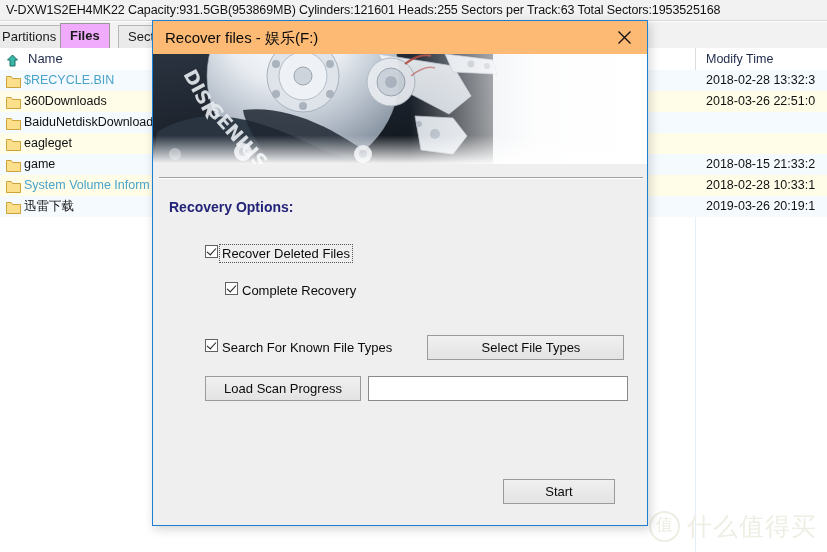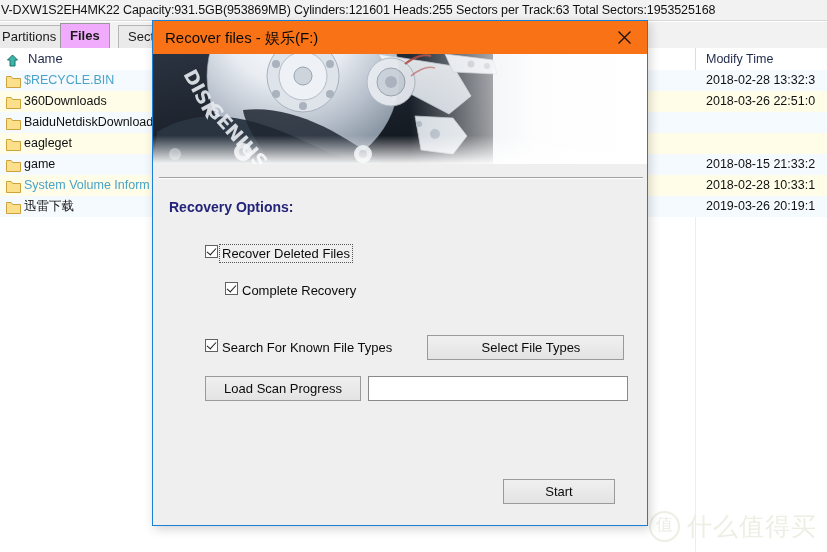--- a/index.html
+++ b/index.html
@@ -17,21 +17,21 @@
 
   
   .app-info-bar {
     position: absolute; left: 0; top: 0; width: 827px; height: 21px;
     background: #f2f2f2;
     border-bottom: 1px solid #d8d8d8;
     font-size: 12.5px;
     color: #111;
     white-space: nowrap;
     line-height: 21px;
-    padding-left: 1px;
+    padding-left: 6px;
     box-sizing: border-box;
     letter-spacing: -0.1px;
   }
 
   .tabstrip {
     position: absolute; left: 0; top: 22px; width: 827px; height: 26px;
     background: #f2f2f2;
     border-bottom: 1px solid #b6b6b6;
   }
   .tab {
@@ -144,21 +144,21 @@
     left: 152px; top: 20px;
     width: 496px; height: 506px;
     background: #efefef;
     border: 1px solid #1b7fd4;
     box-sizing: border-box;
     box-shadow: 2px 3px 10px rgba(0,0,0,0.18);
     overflow: hidden;
   }
   .dlg-titlebar {
     position: absolute; left: 0; top: 0; right: 0; height: 44px;
-    background: #f97316;
+    background: #fdba74;
   }
   .dlg-title {
     position: absolute; left: 12px; top: 0; height: 33px; line-height: 33px;
     font-size: 15px; color: #0a0a0a;
     white-space: nowrap;
   }
   .dlg-close {
     position: absolute; right: 0; top: 0; width: 46px; height: 33px;
     display: flex; align-items: center; justify-content: center;
     font-size: 17px; color: #101010;

